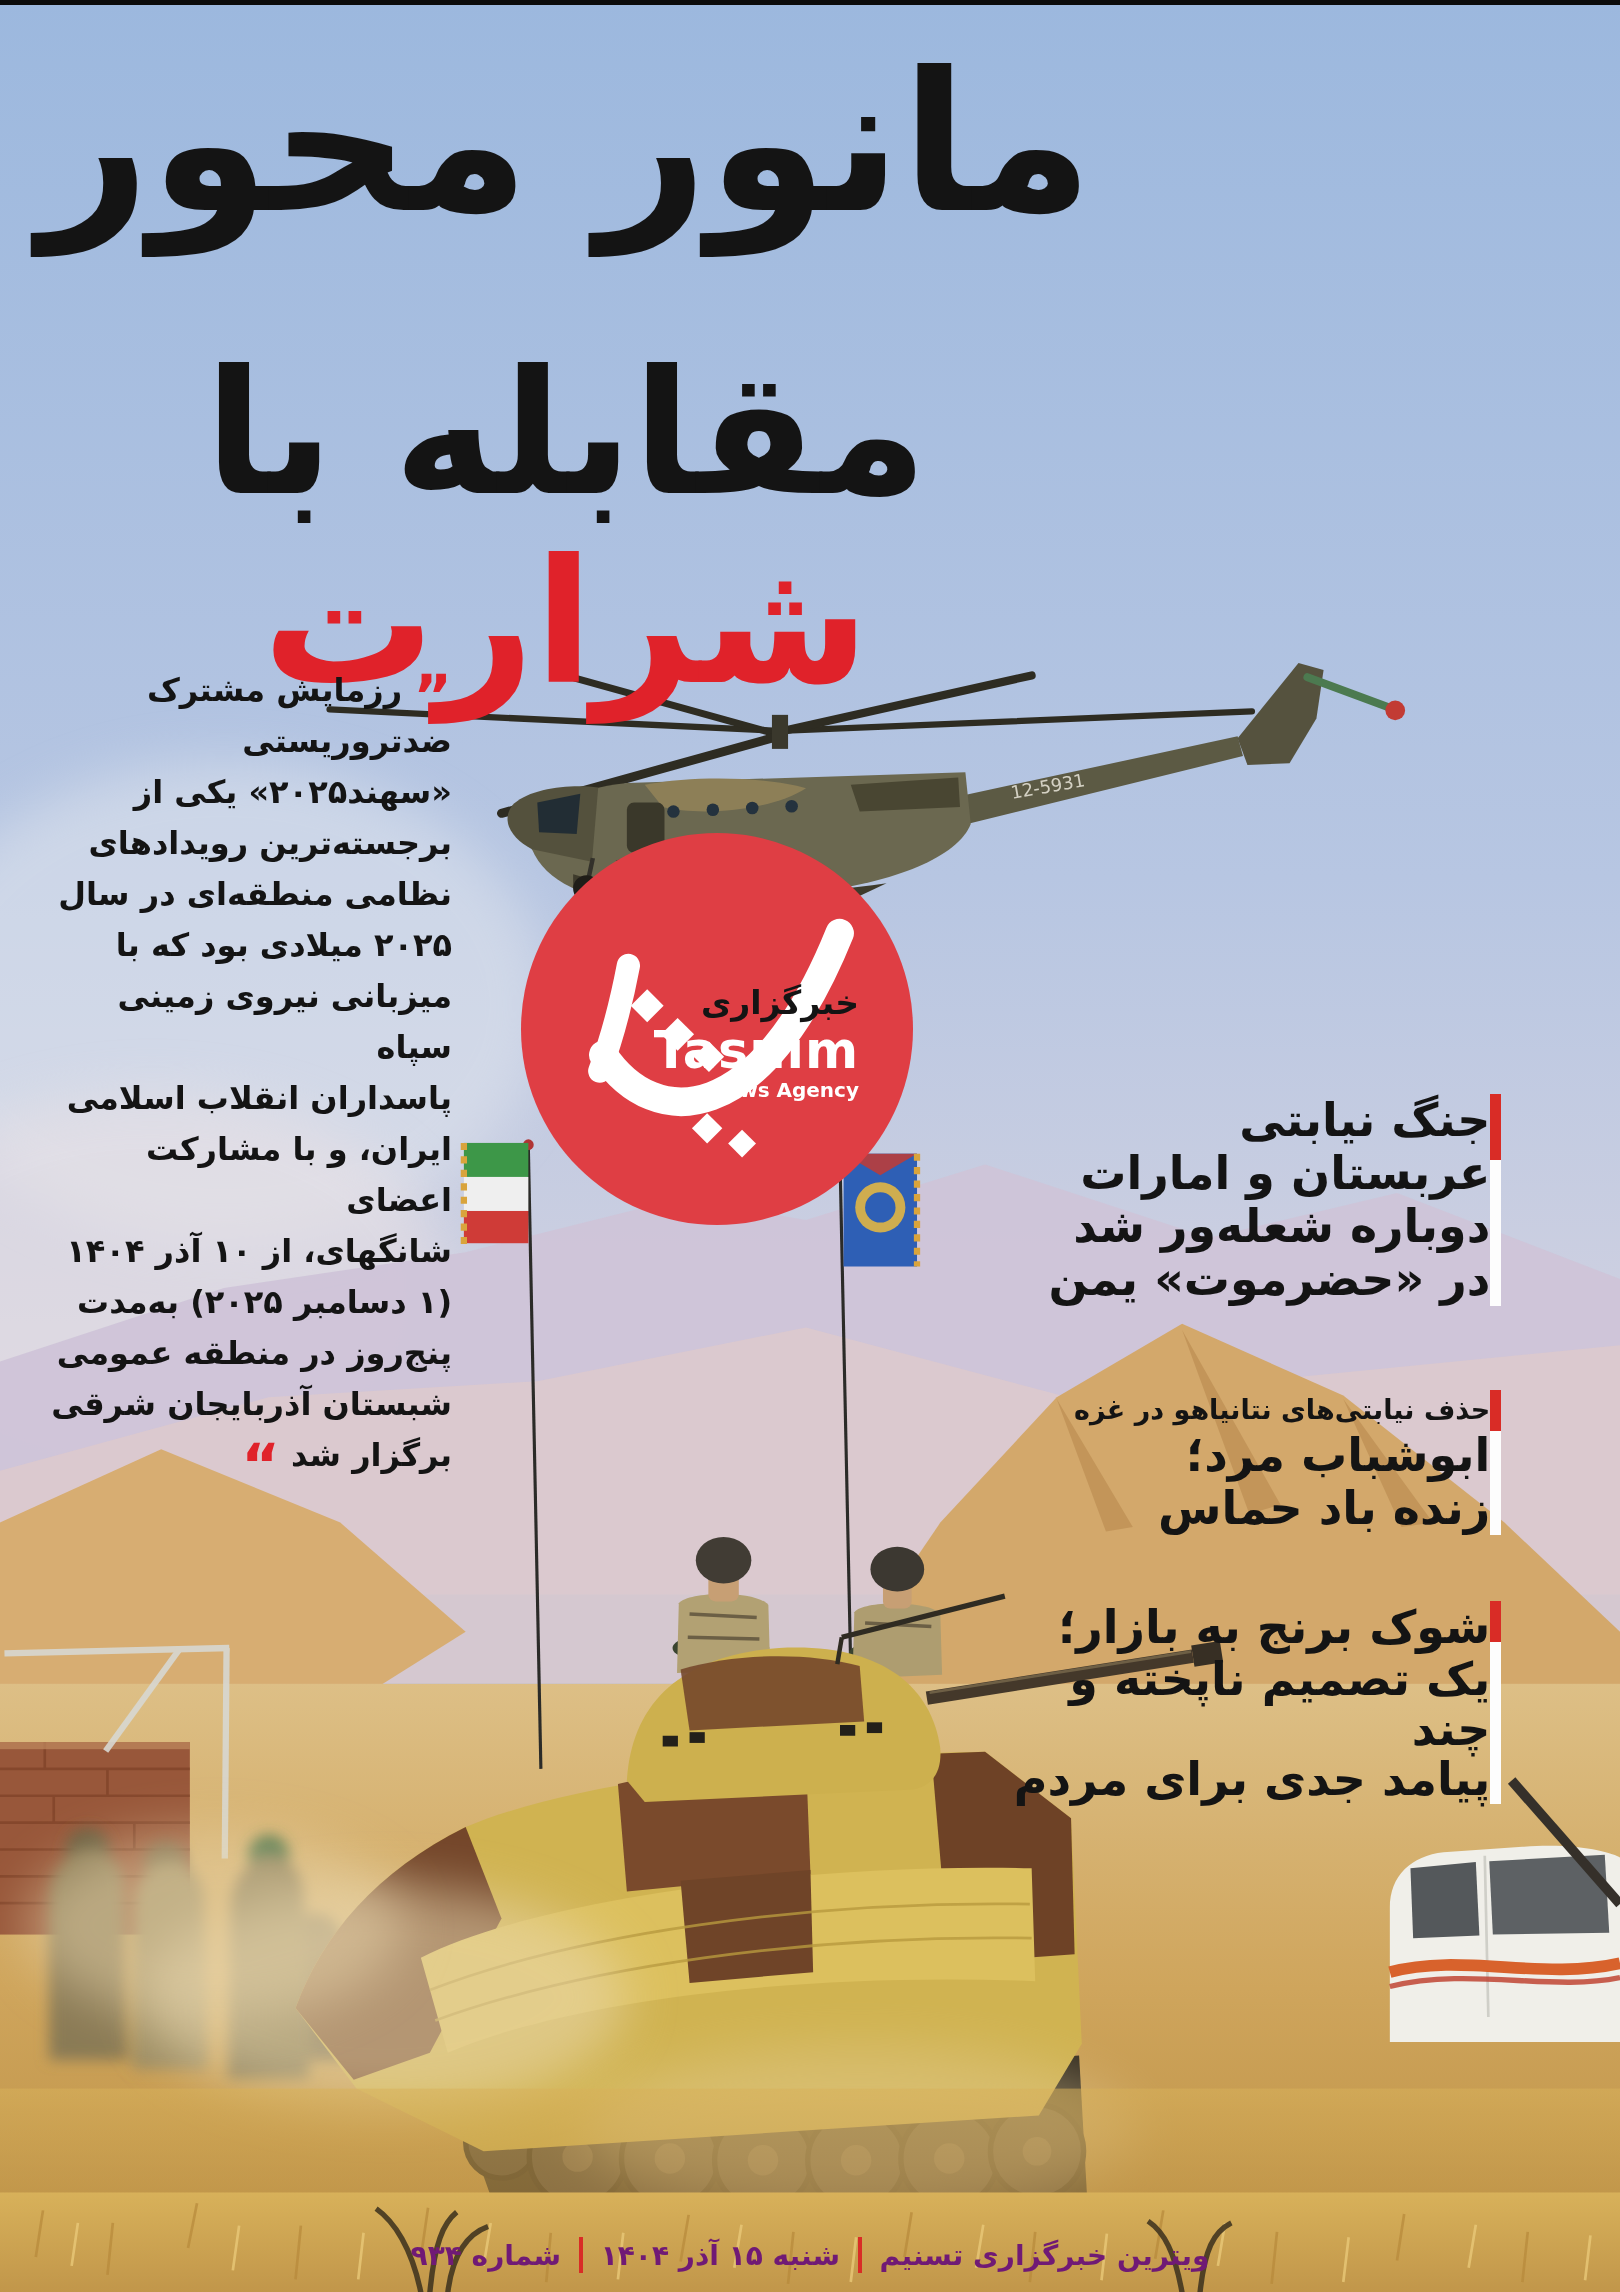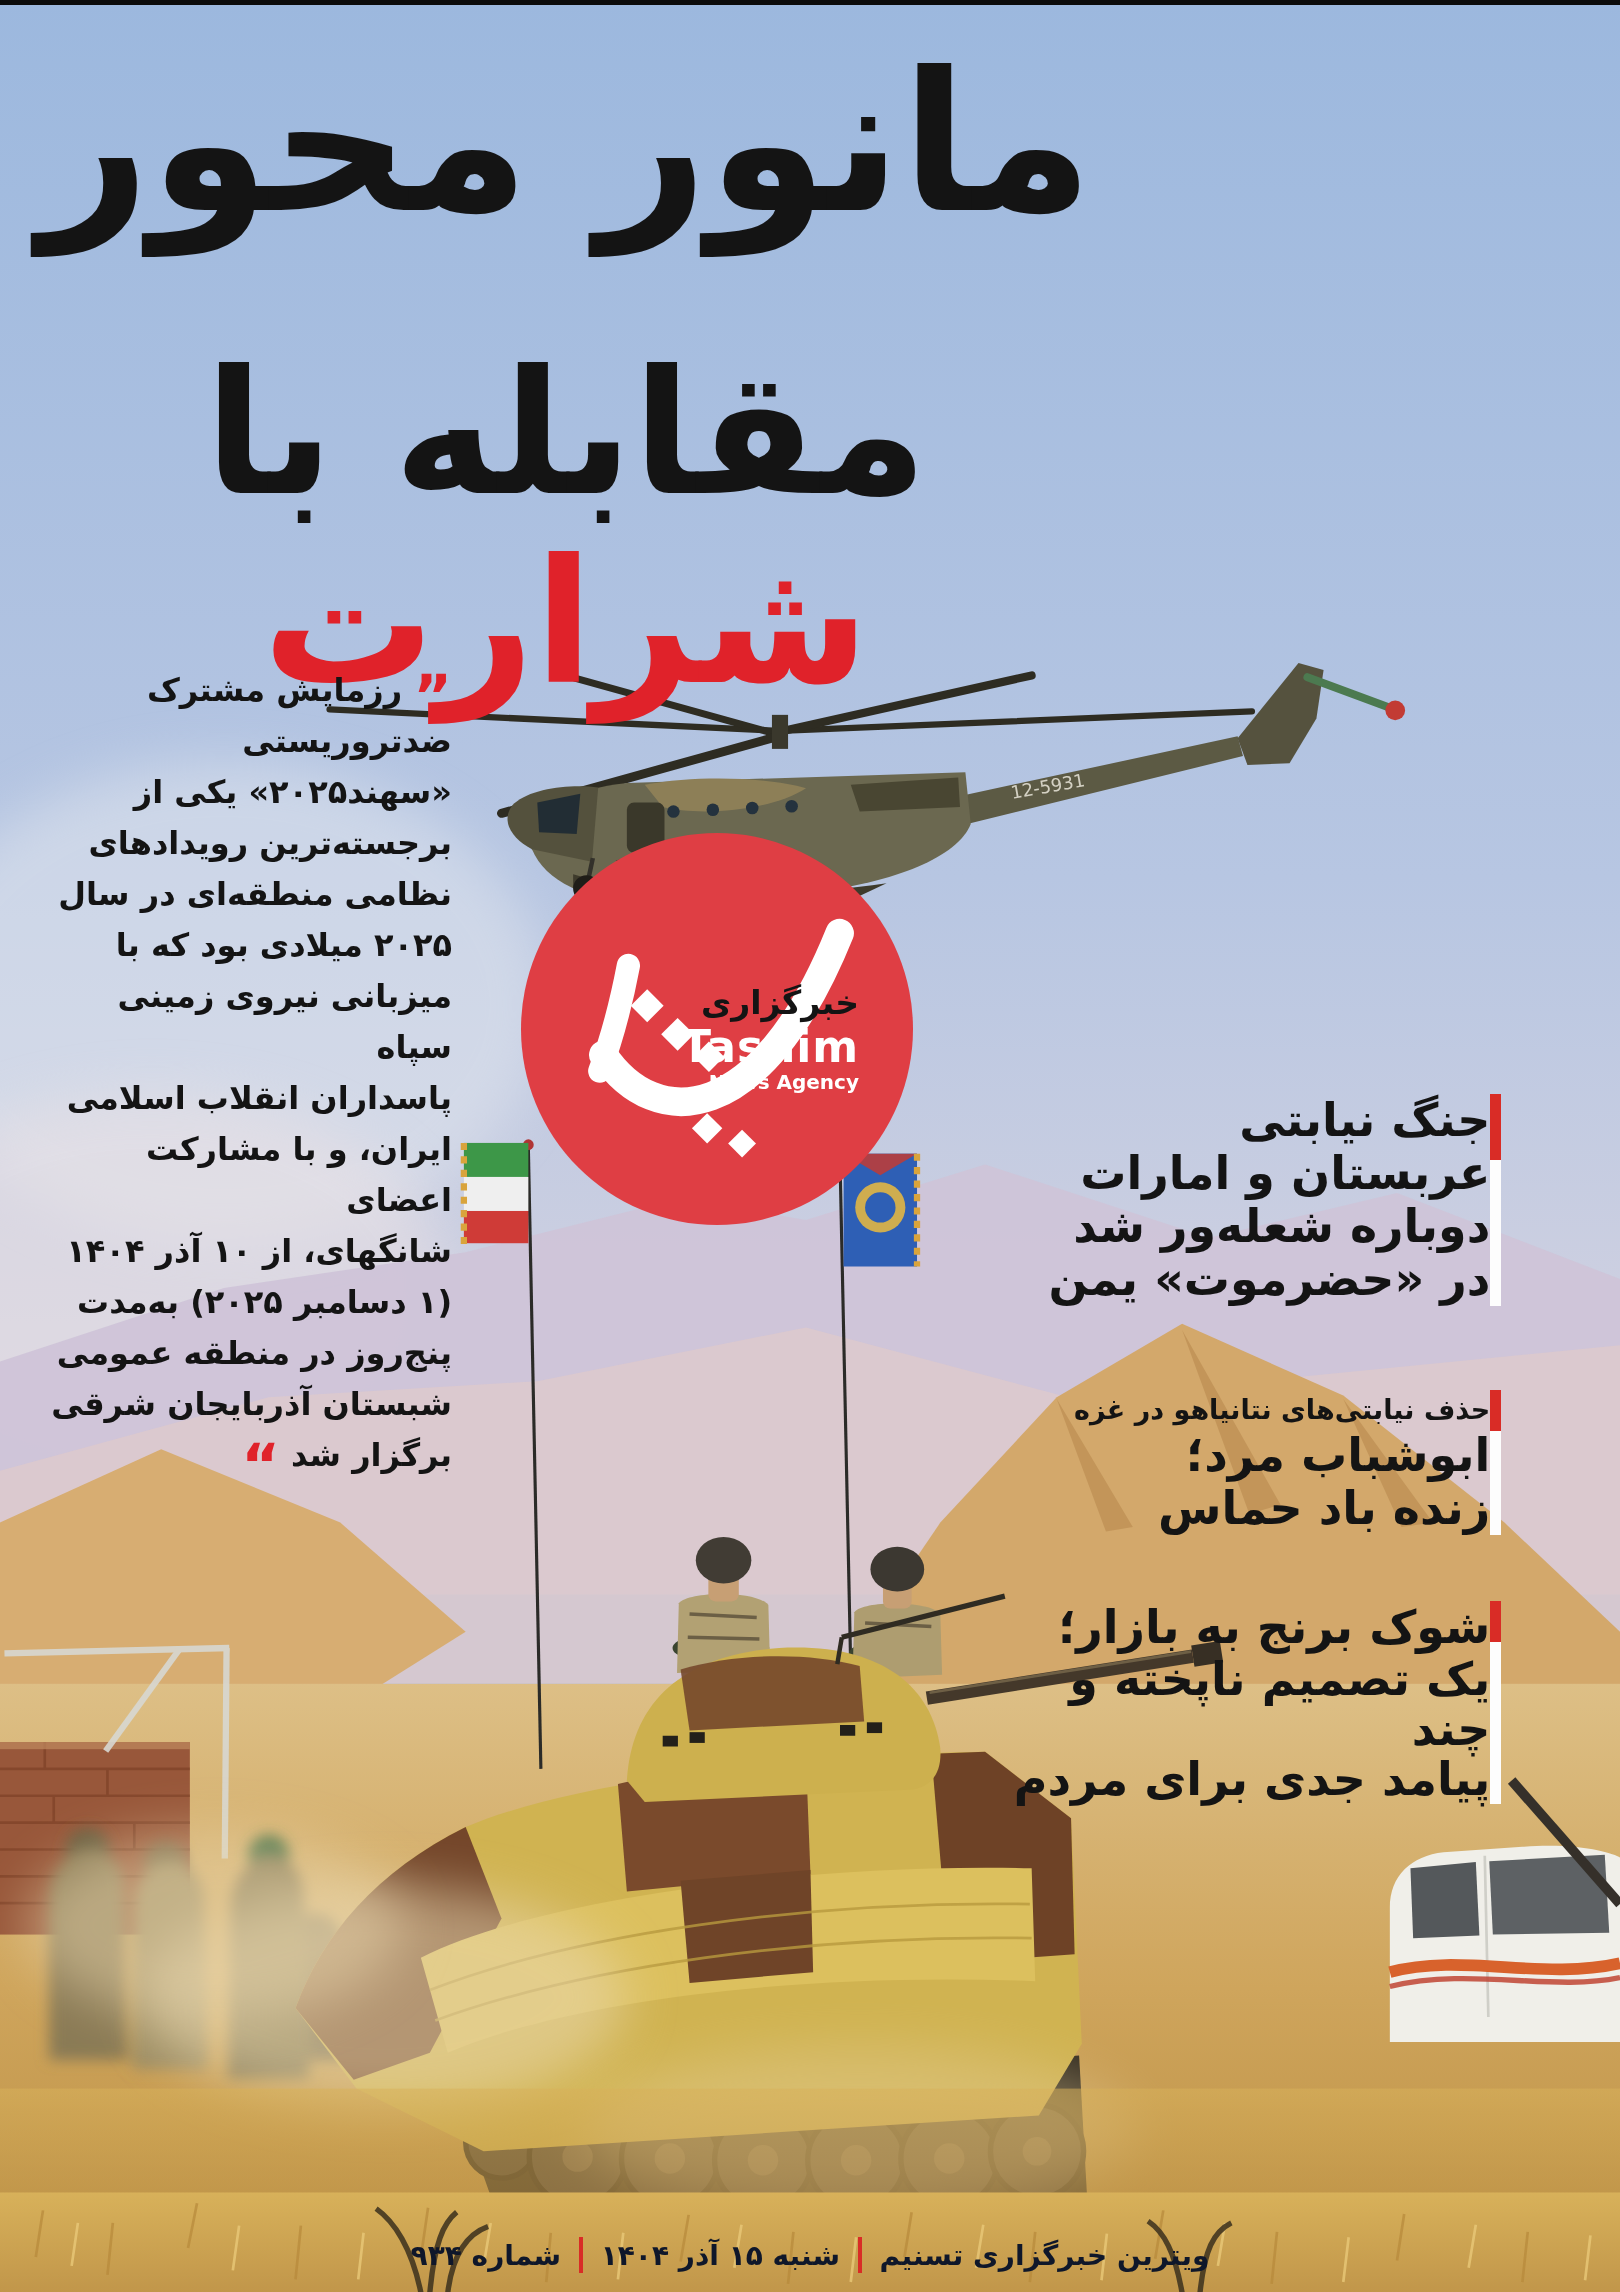--- a/index.html
+++ b/index.html
@@ -32,31 +32,31 @@
   .story .subline{font-size:46px;font-weight:bold;line-height:50px;color:var(--text-black);}
   .story .vbar{width:10.7px;margin-left:0;margin-right:16px;align-self:stretch;display:flex;flex-direction:column;}
   .story .vbar .redseg{background:var(--bar-red);}
   .story .vbar .whiteseg{background:#fdfdfd;flex:1;}
   #story-1{top:1094px;}
   #story-2{top:1390px;}
   #story-3{top:1601px;}
 
   .footer{position:absolute;left:0;top:2237px;width:1620px;z-index:3;
           display:flex;justify-content:center;align-items:center;gap:18px;direction:rtl;}
-  .footer .item{font-size:28px;font-weight:bold;color:#0f172a;white-space:nowrap;}
+  .footer .item{font-size:28px;font-weight:bold;color:#701a75;white-space:nowrap;}
   .footer .fsep{width:3.6px;height:36px;background:var(--bar-red);}
 
   
   .logo{position:absolute;left:521px;top:833px;width:392px;height:392px;z-index:2;}
   .logo .disc{position:absolute;inset:0;border-radius:50%;background:var(--logo-red);}
   .logo svg{position:absolute;inset:0;}
   .logo .stack{position:absolute;right:54px;top:152px;width:197px;display:flex;flex-direction:column;
                align-items:flex-end;color:#fff;line-height:1.12;}
   .logo .fa-sub{font-size:33px;font-weight:bold;}
-  .logo .latin{font-size:44px;font-weight:bold;letter-spacing:0.9px;}
+  .logo .latin{font-size:51px;font-weight:bold;letter-spacing:0.9px;}
   .logo .latin2{font-size:20px;font-weight:bold;}
 </style>
 </head>
 <body>
 
 <svg id="photo-svg" width="1620" height="2293" viewBox="0 0 1809 2560" xmlns="http://www.w3.org/2000/svg">
   <defs>
     <linearGradient id="sky" x1="0" y1="0" x2="0" y2="1">
       <stop offset="0" stop-color="#9cb8de"></stop>
       <stop offset="0.55" stop-color="#b7c6e2"></stop>

